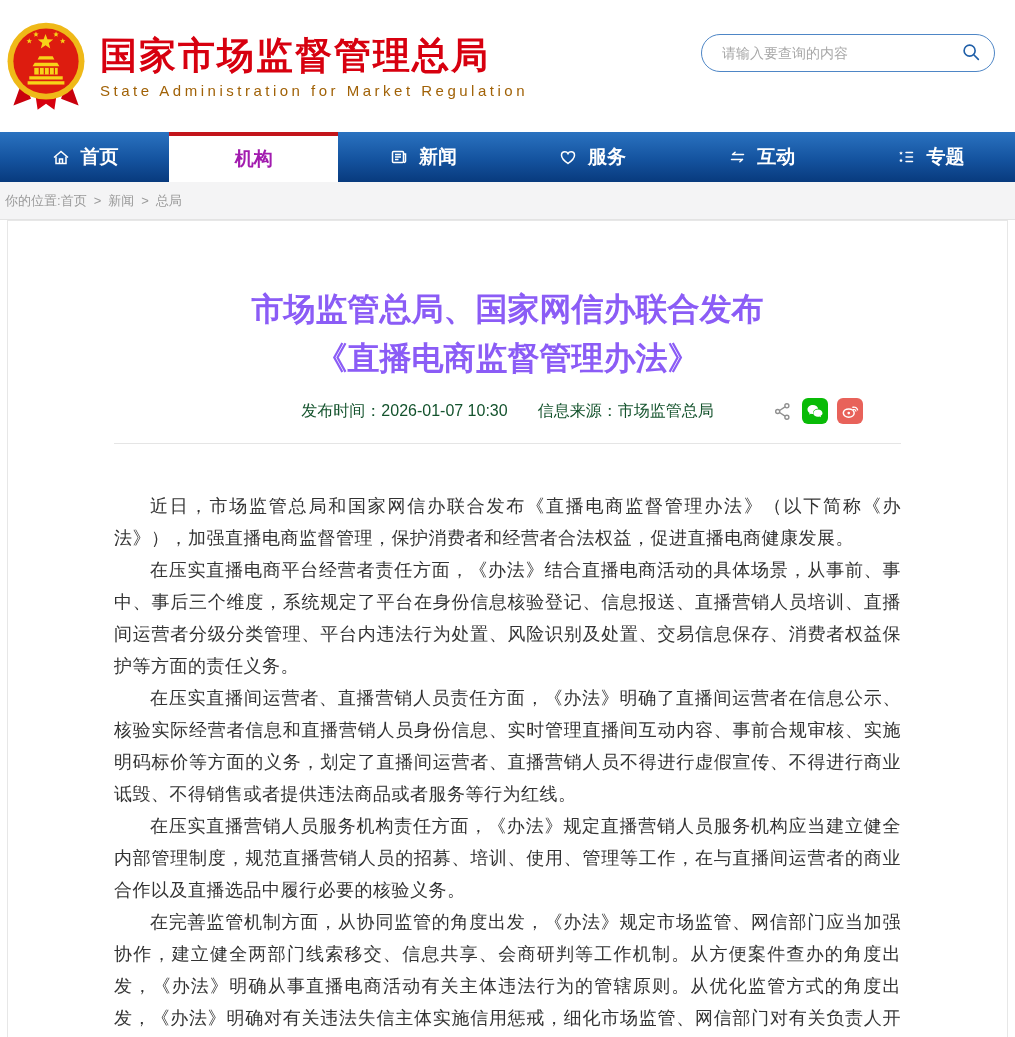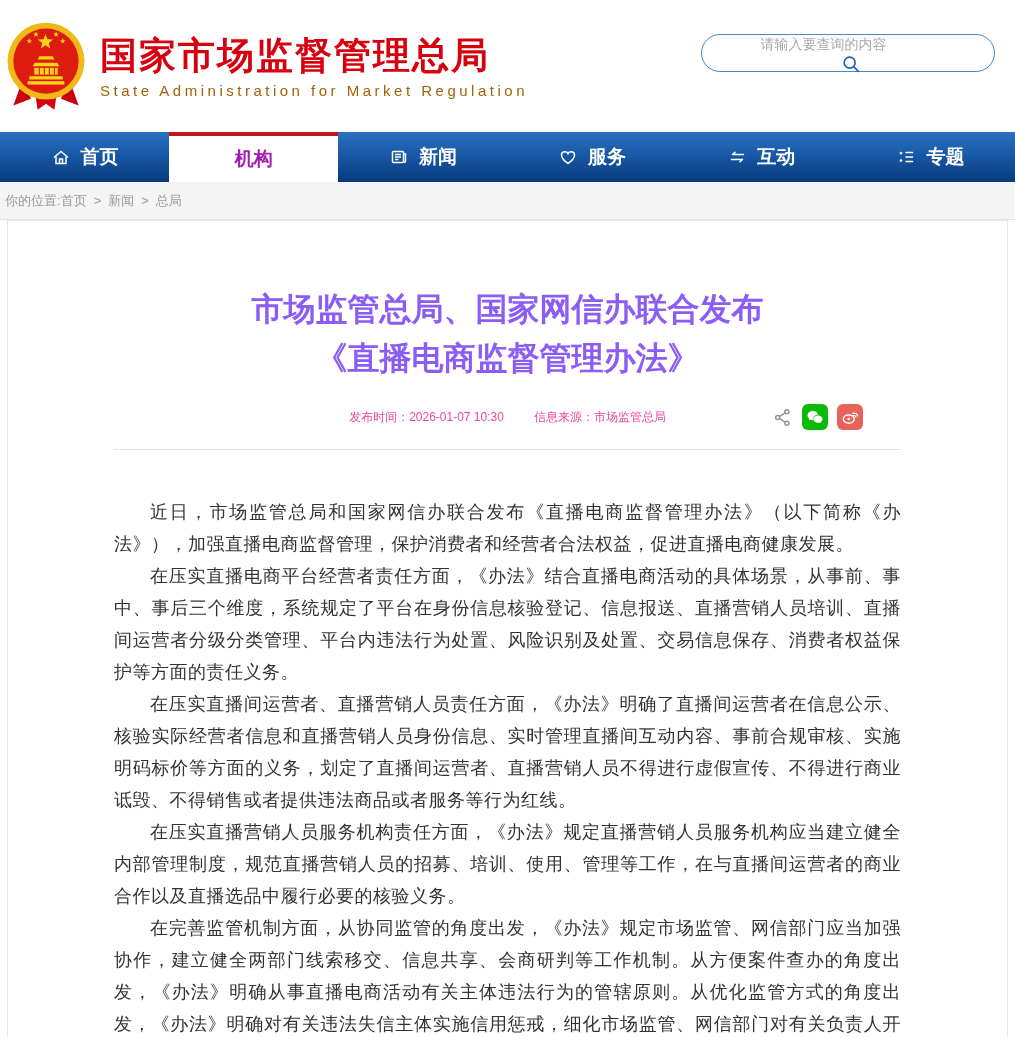--- a/index.html
+++ b/index.html
@@ -19,21 +19,21 @@
   .brand-text { margin-left: 12px; }
   .site-title {
     color: #d7000f; font-size: 37px; font-weight: 800; letter-spacing: 2px; line-height: 44px;
   }
   .site-subtitle {
     color: #a16207; font-size: 15px; letter-spacing: 3.5px; margin-top: 4px; font-weight: 400;
   }
   .search-box {
     margin-left: auto; margin-top: -26px;
     width: 294px; height: 38px; border: 1px solid #4e86c6; border-radius: 19px;
-    display: flex; align-items: center; padding: 0 12px 0 18px; background: #fff; flex-direction: column;
+    display: flex; align-items: center; padding: 0 12px 0 18px; background: #fff;
   }
   .search-box input {
     border: none; outline: none; flex: 1; font-size: 14px; color: #333;
     font-family: "Liberation Sans", sans-serif; background: transparent;
   }
   .search-box input::placeholder { color: #a8a8a8; }
   .search-btn { background: none; border: none; padding: 0; cursor: pointer; display: flex; }
 
   
   .main-nav {
@@ -63,22 +63,22 @@
     margin: 0 7px; height: 841px; overflow: hidden;
     background: #fff; border: 1px solid #e7e7e7; border-bottom: none;
     padding: 64px 106px 20px;
   }
   .article-title {
     margin: 0; text-align: center; color: #8b5cf6;
     font-size: 32px; line-height: 49px; font-weight: 700;
     font-family: "Liberation Sans", sans-serif;
   }
   .meta-row {
-    margin-top: 20px; position: relative; text-align: center;
-    color: #ec4899; font-size: 12px; height: 28px; line-height: 28px;
+    margin-top: 14px; position: relative; text-align: center;
+    color: #14532d; font-size: 16px; height: 28px; line-height: 28px;
   }
   .meta-row .src-label { margin-left: 30px; }
   .share-icons {
     position: absolute; right: 38px; top: 1px;
     display: flex; align-items: center; gap: 9px; height: 26px;
   }
   .share-icons .badge {
     width: 26px; height: 26px; border-radius: 6px;
     display: flex; align-items: center; justify-content: center; cursor: pointer;
   }

